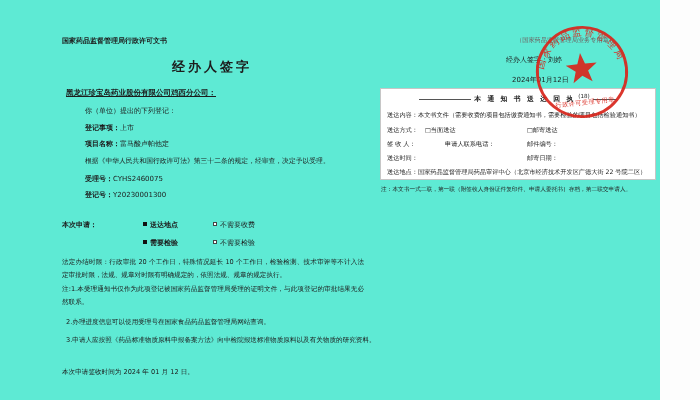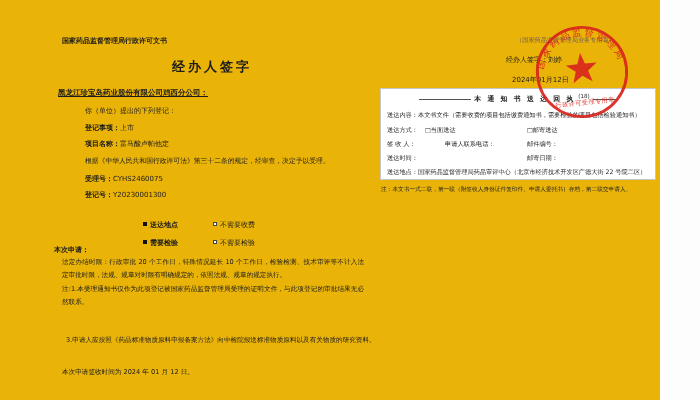--- a/index.html
+++ b/index.html
@@ -1,34 +1,34 @@
 <!DOCTYPE html>
 <html><head>
 <meta charset="utf-8">
 <style>
   * { margin:0; padding:0; box-sizing:border-box; }
   html,body { width:700px; height:400px; background:#fdfdfd; }
   body { font-family:"DejaVu Sans", sans-serif; color:#1c1c1c; }
-  #page { position:relative; width:660px; height:400px; background:#eab308; overflow:hidden; }
+  #page { position:relative; width:660px; height:400px; background:#5eead4; overflow:hidden; }
 
   .abs { position:absolute; white-space:nowrap; }
 
   
   .doc-type  { left:62px; top:36px;  font-size:7px;  font-weight:bold; }
   .doc-title { left:62px; top:58px;  width:300px; text-align:center; font-size:13px; font-weight:bold; letter-spacing:3px; }
-  .recipient { left:58px; top:88px;  font-size:7.5px; font-weight:bold; text-decoration:underline; }
+  .recipient { left:66px; top:88px;  font-size:7.5px; font-weight:bold; text-decoration:underline; }
   .l-intro   { left:85px; top:106px; font-size:7px; }
   .l-matter  { left:85px; top:123px; font-size:7px; }
   .l-project { left:85px; top:139px; font-size:7px; }
   .l-decide  { left:85px; top:156px; font-size:6.8px; }
   .l-accept  { left:85px; top:174px; font-size:7px; }
   .l-regno   { left:85px; top:190px; font-size:7px; }
   .lbl { font-weight:bold; }
 
-  .l-approw1 { left:54px;  top:220px; font-size:7px; font-weight:bold;margin-top:25px; }
+  .l-approw1 { left:62px;  top:220px; font-size:7px; font-weight:bold; }
   .opt-a     { left:143px; font-size:7px; font-weight:bold; }
   .opt-b     { left:213px; font-size:7px; }
   .row1 { top:220px; } .row2 { top:238px; }
 
   .cb { display:inline-block; width:4px; height:4px; margin-right:3px; vertical-align:1px; }
   .cb-filled { background:#111; }
   .cb-empty  { border:1px solid #444; background:#fff; }
 
   .para { position:absolute; left:62px; width:302px; font-size:6.6px; line-height:1.95; white-space:normal; text-align:justify; }
   .p-limit { top:256px; }
@@ -85,20 +85,21 @@
 
   <div class="abs l-approw1 row1">本次申请：</div>
   <div class="abs opt-a row1"><span class="cb cb-filled"></span><span>送达地点</span></div>
   <div class="abs opt-b row1"><span class="cb cb-empty"></span><span>不需要收费</span></div>
 
   <div class="abs opt-a row2"><span class="cb cb-filled"></span><span>需要检验</span></div>
   <div class="abs opt-b row2"><span class="cb cb-empty"></span><span>不需要检验</span></div>
 
   <div class="para p-limit">法定办结时限：行政审批 20 个工作日，特殊情况延长 10 个工作日，检验检测、技术审评等不计入法定审批时限，法规、规章对时限有明确规定的，依照法规、规章的规定执行。</div>
   <div class="para p-note1">注:1.本受理通知书仅作为此项登记被国家药品监督管理局受理的证明文件，与此项登记的审批结果无必然联系。</div>
+  <div class="para p-note2">2.办理进度信息可以使用受理号在国家食品药品监督管理局网站查询。</div>
   <div class="para p-note3">3.申请人应按照《药品标准物质原料申报备案方法》向中检院报送标准物质原料以及有关物质的研究资料。</div>
   <div class="para p-sign">本次申请签收时间为 2024 年 01 月 12 日。</div>
 
   <div class="abs stamp-caption">（国家药品监督管理局业务专用章）</div>
   <div class="abs handler">经办人签字：刘婷</div>
   <div class="abs handledate">2024年01月12日</div>
 
   <svg class="seal" viewBox="0 0 100 100">
     <circle cx="50" cy="50" r="46.5" fill="none" stroke-width="3" stroke="#d9261c"></circle>
     <polygon points="50,30 54,41.5 66.2,41.7 56.5,49.1 60,60.8 50,53.8 40,60.8 43.5,49.1 33.8,41.7 46,41.5" fill="#d9261c"></polygon>

